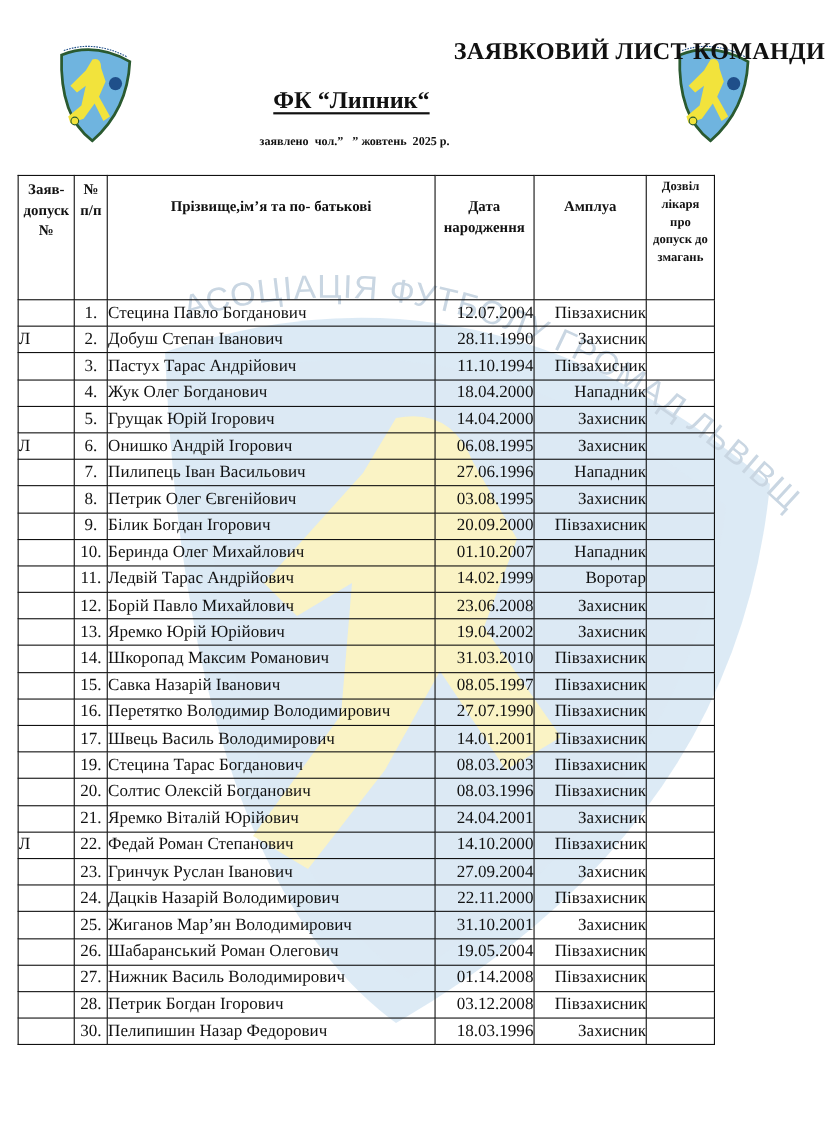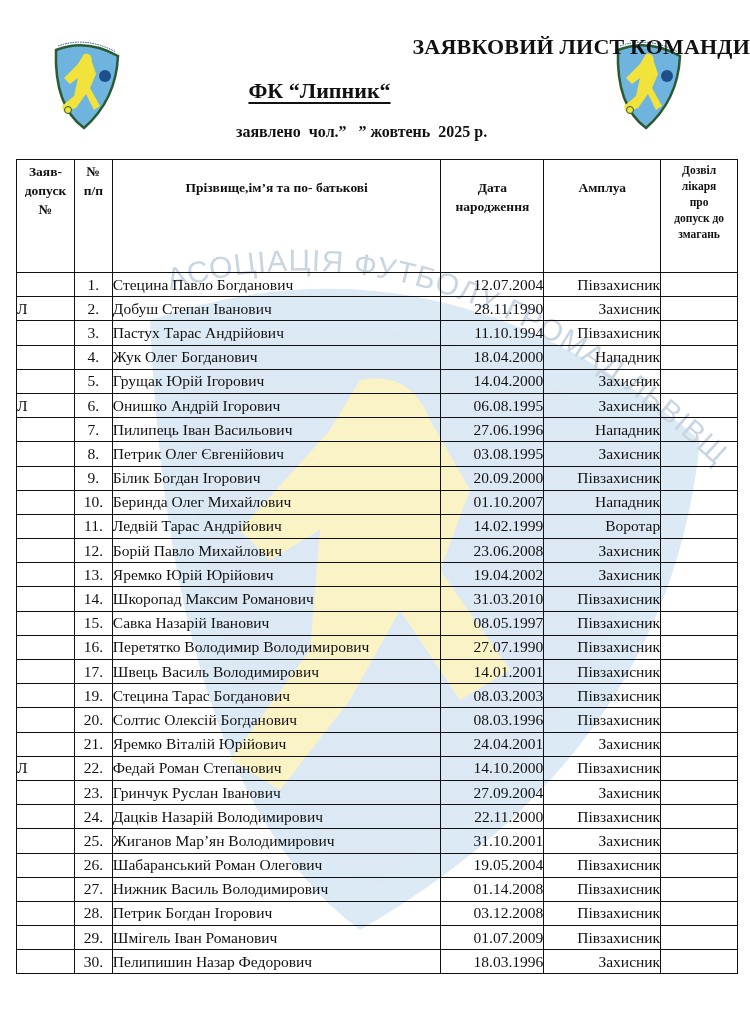--- a/index.html
+++ b/index.html
@@ -7,23 +7,23 @@
     width: 750px; height: 1024px; background: #ffffff; position: relative; overflow: hidden;
     font-family: "Liberation Serif", "DejaVu Serif", serif; color: #111;
   }
   .watermark { position: absolute; left: 110px; top: 230px; width: 620px; height: 720px; z-index: 0; pointer-events: none; }
   .logo { position: absolute; width: 72px; height: 94px; z-index: 1; }
   .logo.left { left: 50px; top: 36px; }
   .logo.right { left: 612px; top: 36px; }
   .title { position: absolute; left: 0; width: 750px; top: 34px; text-align: right; font-weight: bold; font-size: 22px; letter-spacing: 0.2px; z-index: 1; }
   .subtitle { position: absolute; left: 0; width: 639px; top: 78px; text-align: center; font-weight: bold; font-size: 22px; z-index: 1; }
   .subtitle span { text-decoration: underline; text-decoration-thickness: 2px; text-underline-offset: 4px; }
-  .declared { position: absolute; left: 236px; top: 123px; font-weight: bold; font-size: 16px; z-index: 1; white-space: pre; }
+  .declared { position: absolute; left: 236px; top: 123px; font-weight: bold; font-size: 11px; z-index: 1; white-space: pre; }
   table.roster {
-    position: absolute; left: 16px; top: 159px; width: 722px; border-collapse: collapse; z-index: 2; background: transparent; padding-left: 12px;
+    position: absolute; left: 16px; top: 159px; width: 634px; border-collapse: collapse; z-index: 2; background: transparent; padding-left: 12px;
   }
   table.roster th, table.roster td { border: 1.6px solid #111; padding: 0; }
   table.roster th { height: 94px; font-weight: bold; font-size: 13.5px; vertical-align: top; text-align: center; line-height: 19px; padding-top: 2px; }
   table.roster th.small { font-size: 11.5px; line-height: 16px; }
   table.roster th.mid { vertical-align: top; padding-top: 18px; }
   table.roster td { height: 23.2px; font-size: 15.5px; line-height: 20px; }
   td.ln { padding-left: 10px; }
   td.num { text-align: center; padding-right: 6px; }
   td.name { padding-left: 8px; white-space: nowrap; margin-top: 16px; }
   td.dob { text-align: right; }
@@ -317,28 +317,20 @@
       <tr>
         <td class="ln"></td>
         <td class="num">28.</td>
         <td class="name">Петрик Богдан Ігорович</td>
         <td class="dob">03.12.2008</td>
         <td class="pos">Півзахисник</td>
         <td class="doc"></td>
       </tr>
       <tr>
         <td class="ln"></td>
-        <td class="num">29.</td>
-        <td class="name">Шмігель Іван Романович</td>
-        <td class="dob">01.07.2009</td>
-        <td class="pos">Півзахисник</td>
-        <td class="doc"></td>
-      </tr>
-      <tr>
-        <td class="ln"></td>
         <td class="num">30.</td>
         <td class="name">Пелипишин Назар Федорович</td>
         <td class="dob">18.03.1996</td>
         <td class="pos">Захисник</td>
         <td class="doc"></td>
       </tr>
     </tbody>
 </table>
 
 </body></html>

